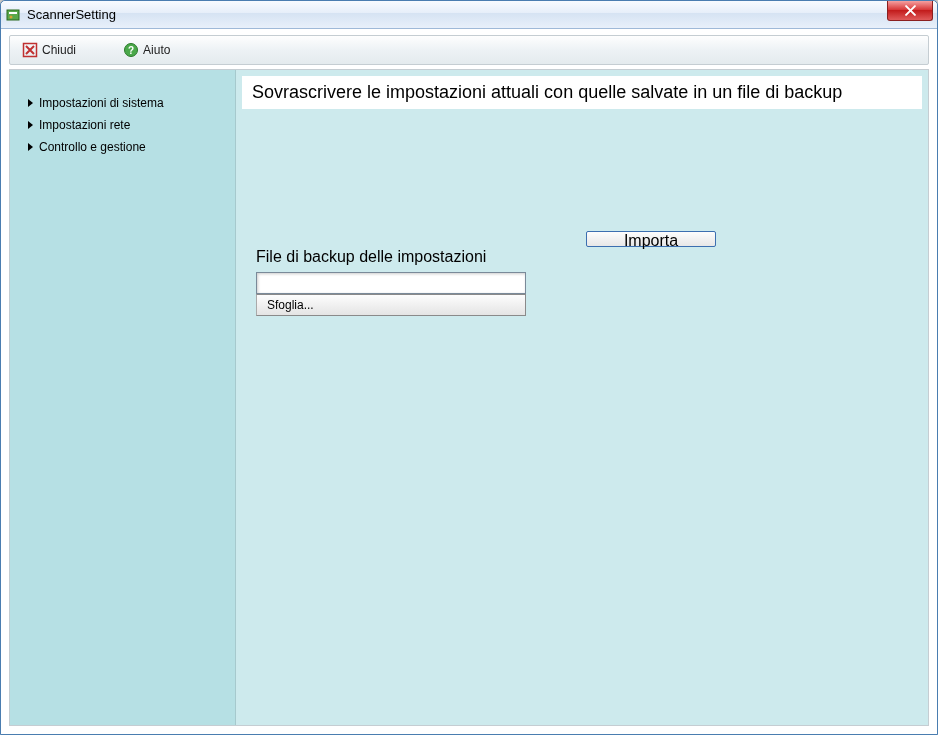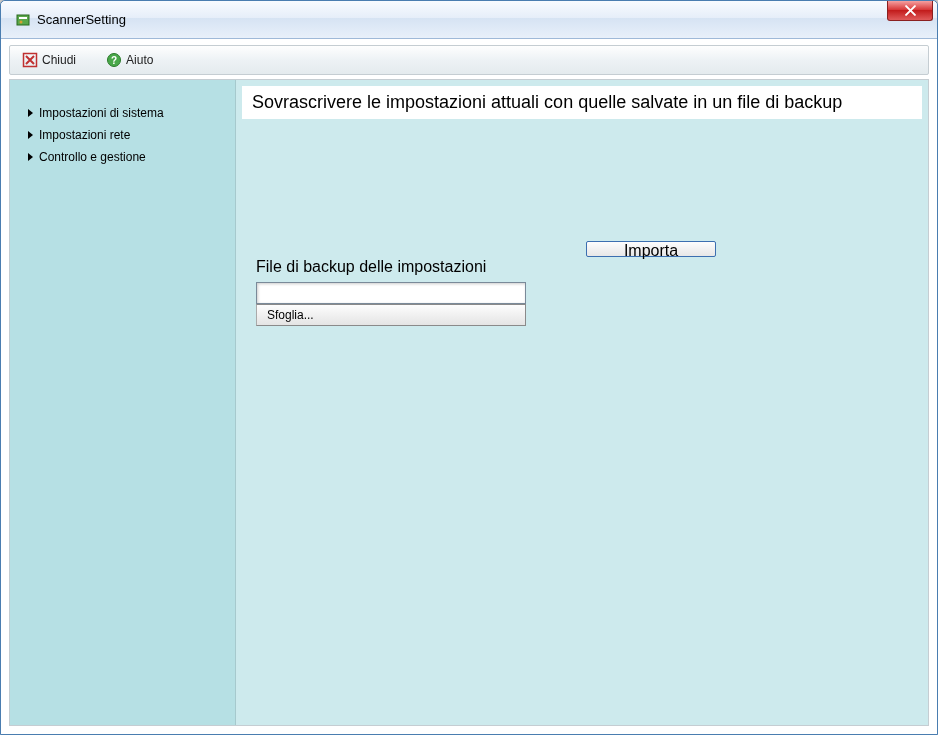--- a/index.html
+++ b/index.html
@@ -15,26 +15,26 @@
       width: 938px;
       height: 735px;
       background: #fff;
       border: 1px solid #4a7db0;
       border-radius: 5px 5px 0 0;
       display: flex;
       flex-direction: column;
       box-shadow: 0 0 4px rgba(0,0,0,0.3);
     }
     .titlebar {
-      height: 38px;
+      height: 28px;
       background: linear-gradient(to bottom, #f8fbff 0%, #e6eef9 45%, #d6e3f3 46%, #e8f0fa 100%);
       border-bottom: 1px solid #9fb9d8;
       display: flex;
       align-items: center;
-      padding: 0 14px;
+      padding: 0 4px;
       border-radius: 5px 5px 0 0;
       position: relative;
     }
     .titlebar-icon {
       width: 16px; height: 16px;
       margin-right: 6px;
       display: inline-flex;
       align-items: center;
       justify-content: center;
     }
@@ -65,20 +65,21 @@
 
     .toolbar {
       height: 30px;
       background: linear-gradient(to bottom, #fefefe 0%, #edf2f5 50%, #e4ebee 100%);
       border: 1px solid #c5cdd2;
       margin: 6px 8px 4px 8px;
       display: flex;
       align-items: center;
       padding: 0 6px;
       border-radius: 2px;
+      gap: 17px;
     }
     .tb-btn {
       display: flex;
       align-items: center;
       gap: 4px;
       padding: 2px 6px;
       cursor: pointer;
       margin-right: 18px;
       color: #222;
     }

